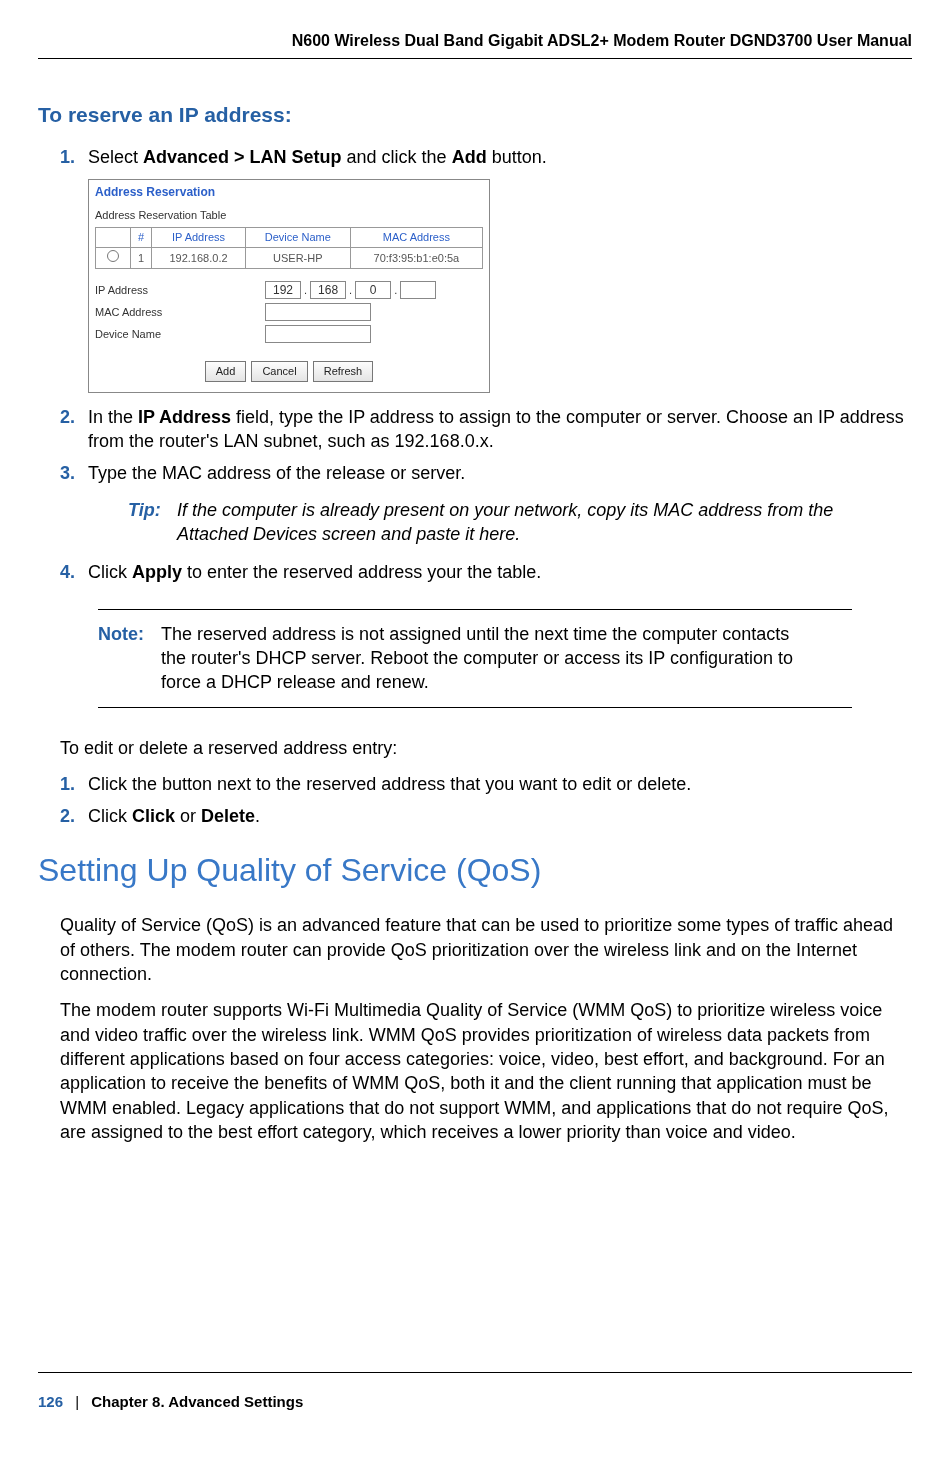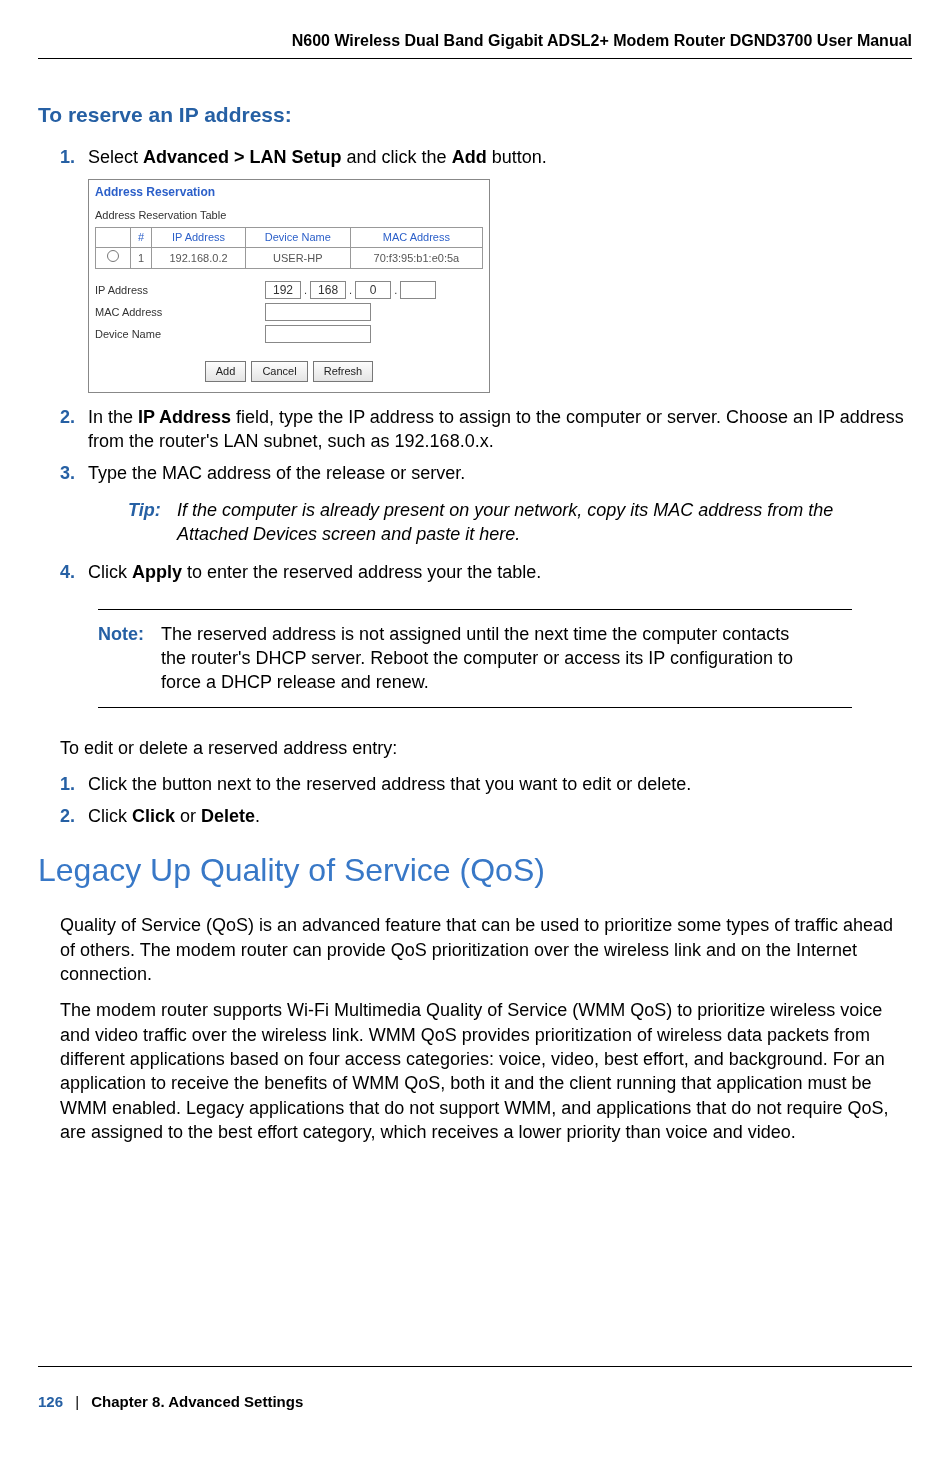--- a/index.html
+++ b/index.html
@@ -157,21 +157,21 @@
     font-weight: normal;
     margin: 24px 0 24px 0;
     font-family: "Segoe UI", "Trebuchet MS", Arial, sans-serif;
   }
   .footer {
     position: absolute;
     bottom: 0;
     left: 38px;
     right: 38px;
     border-top: 1.5px solid #000;
-    padding-top: 26px;
+    padding-top: 20px;
     font-size: 15px;
     font-weight: bold;
     margin-top: 10px;
   }
   .footer .pagenum { color: #2660a4; }
   .footer .sep { margin: 0 8px; font-weight: normal; }
 </style>
 </head>
 <body>
 
@@ -268,21 +268,21 @@
     <li>
       <span class="num">1.</span>
       <span>Click the button next to the reserved address that you want to edit or delete.</span>
     </li>
     <li>
       <span class="num">2.</span>
       <span>Click </span><span class="bold">Click</span><span> or </span><span class="bold">Delete</span><span>.</span>
     </li>
   </ol>
 
-  <h1 class="h1-blue">Legacy Up Quality of Service (QoS)</h1>
+  <h1 class="h1-blue">Setting Up Quality of Service (QoS)</h1>
 
   <p class="body-para">Quality of Service (QoS) is an advanced feature that can be used to prioritize some types of traffic ahead of others. The modem router can provide QoS prioritization over the wireless link and on the Internet connection.</p>
   <p class="body-para">The modem router supports Wi-Fi Multimedia Quality of Service (WMM QoS) to prioritize wireless voice and video traffic over the wireless link. WMM QoS provides prioritization of wireless data packets from different applications based on four access categories: voice, video, best effort, and background. For an application to receive the benefits of WMM QoS, both it and the client running that application must be WMM enabled. Legacy applications that do not support WMM, and applications that do not require QoS, are assigned to the best effort category, which receives a lower priority than voice and video.</p>
 
   <div class="footer">
     <span class="pagenum">126</span>
     <span class="sep">|</span>
     <span>Chapter 8.  Advanced Settings</span>
   </div>
 

